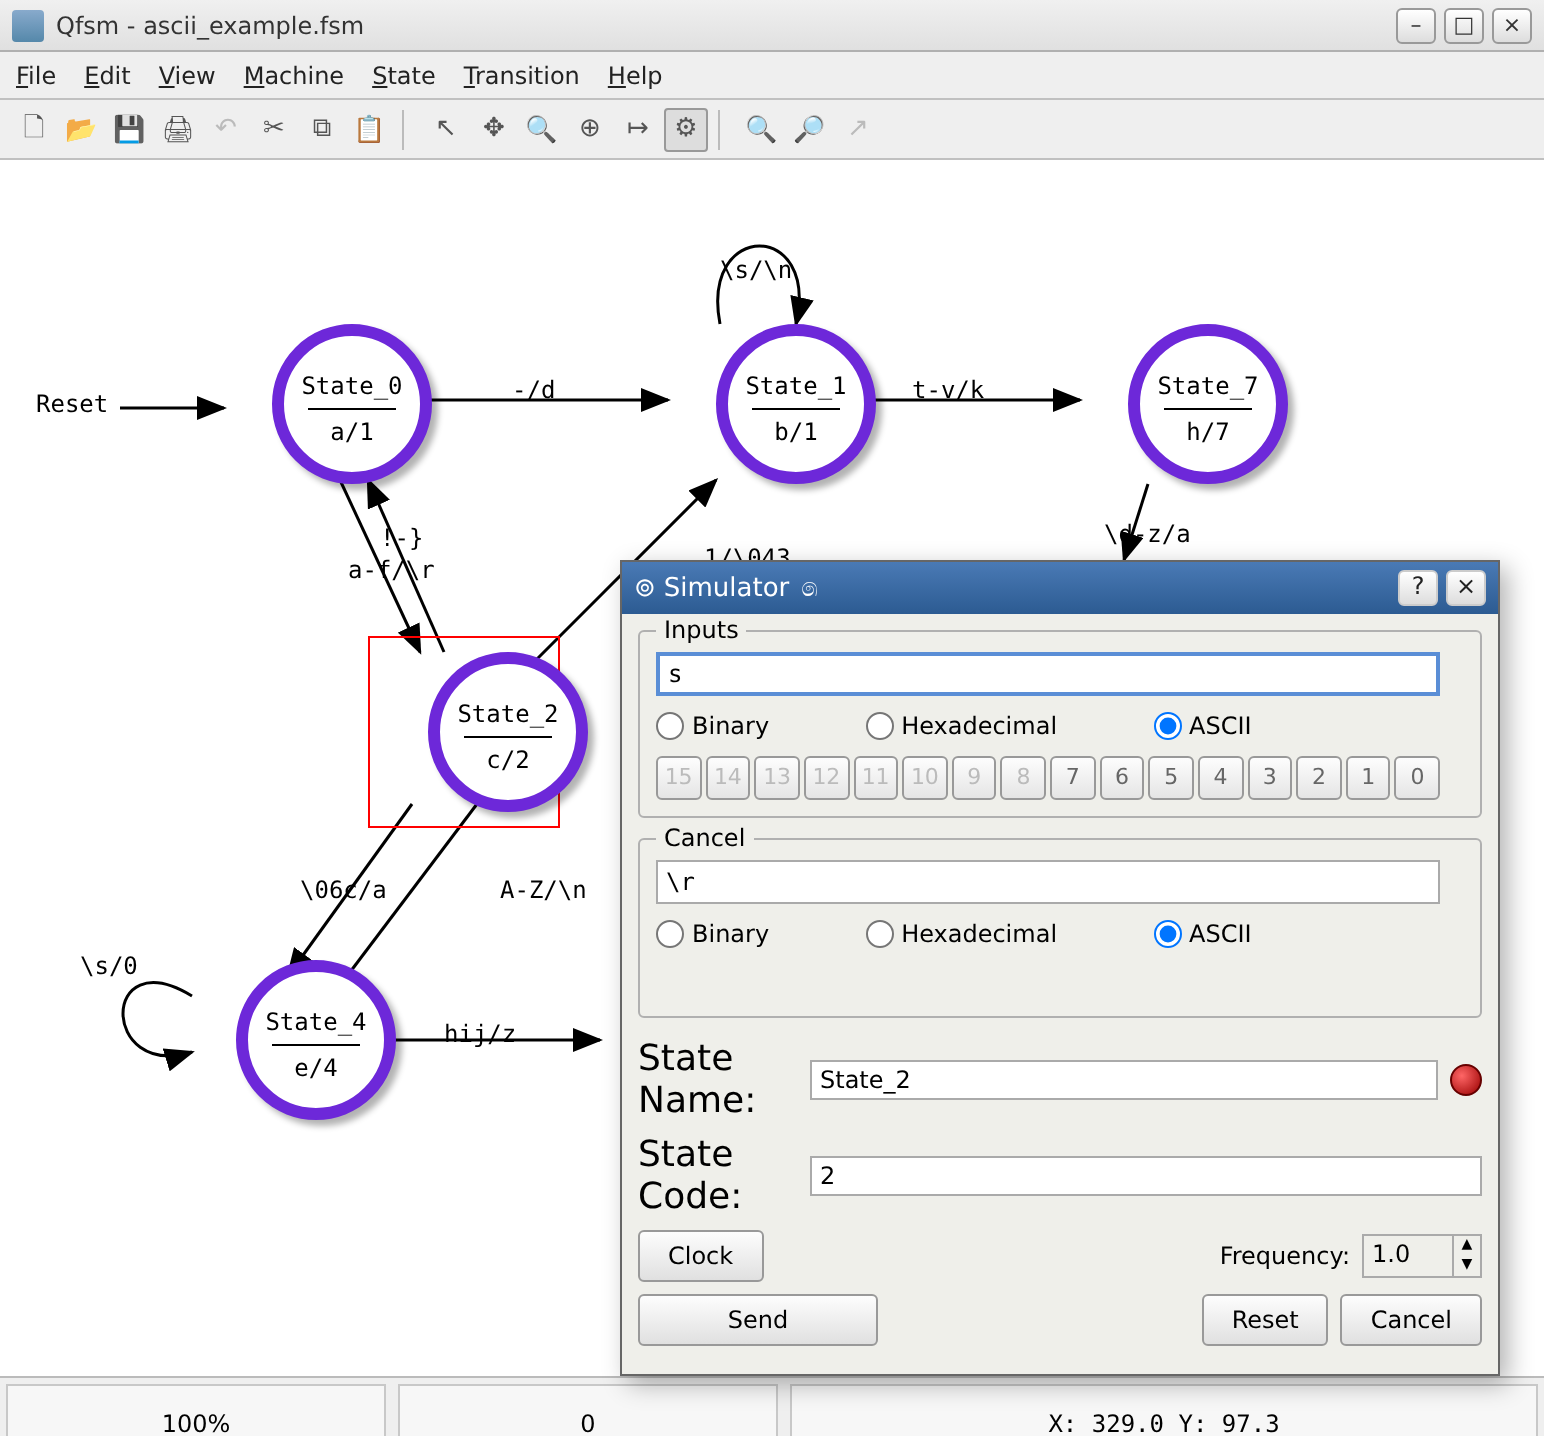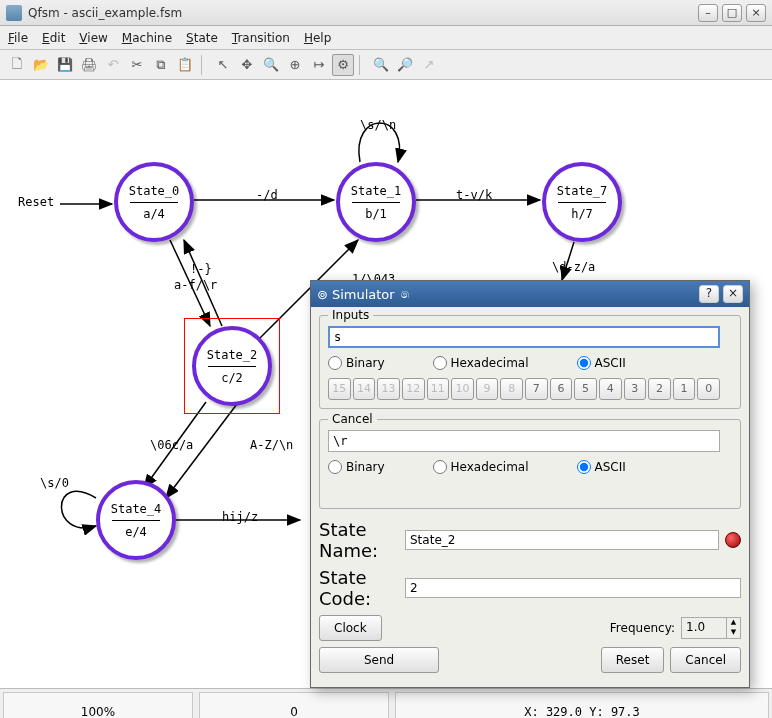--- a/index.html
+++ b/index.html
@@ -17,21 +17,21 @@
 .menubar span u { text-decoration: underline; }
 
 
 .toolbar { height: 30px; border-bottom: 1px solid #c0c0c0; display: flex; align-items: center; padding: 0 6px; gap: 2px; background: #efefef; }
 .toolbar .tbtn { width: 22px; height: 22px; border: 1px solid transparent; display: flex; align-items: center; justify-content: center; border-radius: 2px; color: #555; font-size: 13px; }
 .toolbar .tbtn.on { border-color: #999; background: #ddd; }
 .toolbar .sep { width: 6px; height: 20px; border-left: 1px solid #bbb; margin: 0 3px; }
 
 
 .canvas { position: absolute; top: 80px; left: 0; right: 0; bottom: 30px; background: #fff; }
-.state { position: absolute; width: 80px; height: 80px; border: 4px solid #6d28d9; border-radius: 50%; background: #fff; text-align: center; box-shadow: 3px 3px 3px rgba(0,0,0,0.3); }
+.state { position: absolute; width: 80px; height: 80px; border: 6px solid #6d28d9; border-radius: 50%; background: #fff; text-align: center; box-shadow: 3px 3px 3px rgba(0,0,0,0.3); margin-left: 22px; }
 .state .nm { margin-top: 18px; font-family: monospace; font-size: 12px; }
 .state .hr { border-top: 1px solid #000; margin: 4px 12px; }
 .state .out { font-family: monospace; font-size: 12px; }
 .sel { position: absolute; border: 1px solid red; }
 .tlabel { position: absolute; font-family: monospace; font-size: 12px; white-space: nowrap; }
 svg.wires { position: absolute; top: 0; left: 0; width: 100%; height: 100%; pointer-events: none; }
 
 
 .statusbar { position: absolute; bottom: 0; left: 0; right: 0; height: 30px; display: flex; border-top: 1px solid #bbb; background: #efefef; }
 .statusbar .cell { border: 1px solid #c8c8c8; margin: 3px; padding: 19px 8px; background: #f7f7f7; display: flex; align-items: center; }
@@ -134,21 +134,21 @@
     <path d="M96,418 C50,390 50,460 96,446" fill="none" stroke="#000" stroke-width="1.5" marker-end="url(#ah)"></path>
 
     <line x1="176" y1="440" x2="300" y2="440" stroke="#000" stroke-width="1.5" marker-end="url(#ah)"></line>
   </svg>
 
   <div class="tlabel" style="left:18px; top:115px;">Reset</div>
 
   <div class="state" style="left:114px; top:82px;">
     <div class="nm">State_0</div>
     <div class="hr"></div>
-    <div class="out">a/4</div>
+    <div class="out">a/1</div>
   </div>
   <div class="state" style="left:336px; top:82px;">
     <div class="nm">State_1</div>
     <div class="hr"></div>
     <div class="out">b/1</div>
   </div>
   <div class="state" style="left:542px; top:82px;">
     <div class="nm">State_7</div>
     <div class="hr"></div>
     <div class="out">h/7</div>
@@ -161,21 +161,21 @@
     <div class="out">c/2</div>
   </div>
 
   <div class="state" style="left:96px; top:400px;">
     <div class="nm">State_4</div>
     <div class="hr"></div>
     <div class="out">e/4</div>
   </div>
 
   <div class="tlabel" style="left:256px; top:108px;">-/d</div>
-  <div class="tlabel" style="left:360px; top:38px;">\s/\n</div>
+  <div class="tlabel" style="left:360px; top:48px;">\s/\n</div>
   <div class="tlabel" style="left:456px; top:108px;">t-v/k</div>
   <div class="tlabel" style="left:552px; top:180px;">\d-z/a</div>
   <div class="tlabel" style="left:190px; top:182px;">!-}</div>
   <div class="tlabel" style="left:174px; top:198px;">a-f/\r</div>
   <div class="tlabel" style="left:352px; top:192px;">1/\043</div>
   <div class="tlabel" style="left:150px; top:358px;">\06c/a</div>
   <div class="tlabel" style="left:250px; top:358px;">A-Z/\n</div>
   <div class="tlabel" style="left:40px; top:396px;">\s/0</div>
   <div class="tlabel" style="left:222px; top:430px;">hij/z</div>
 </div>

